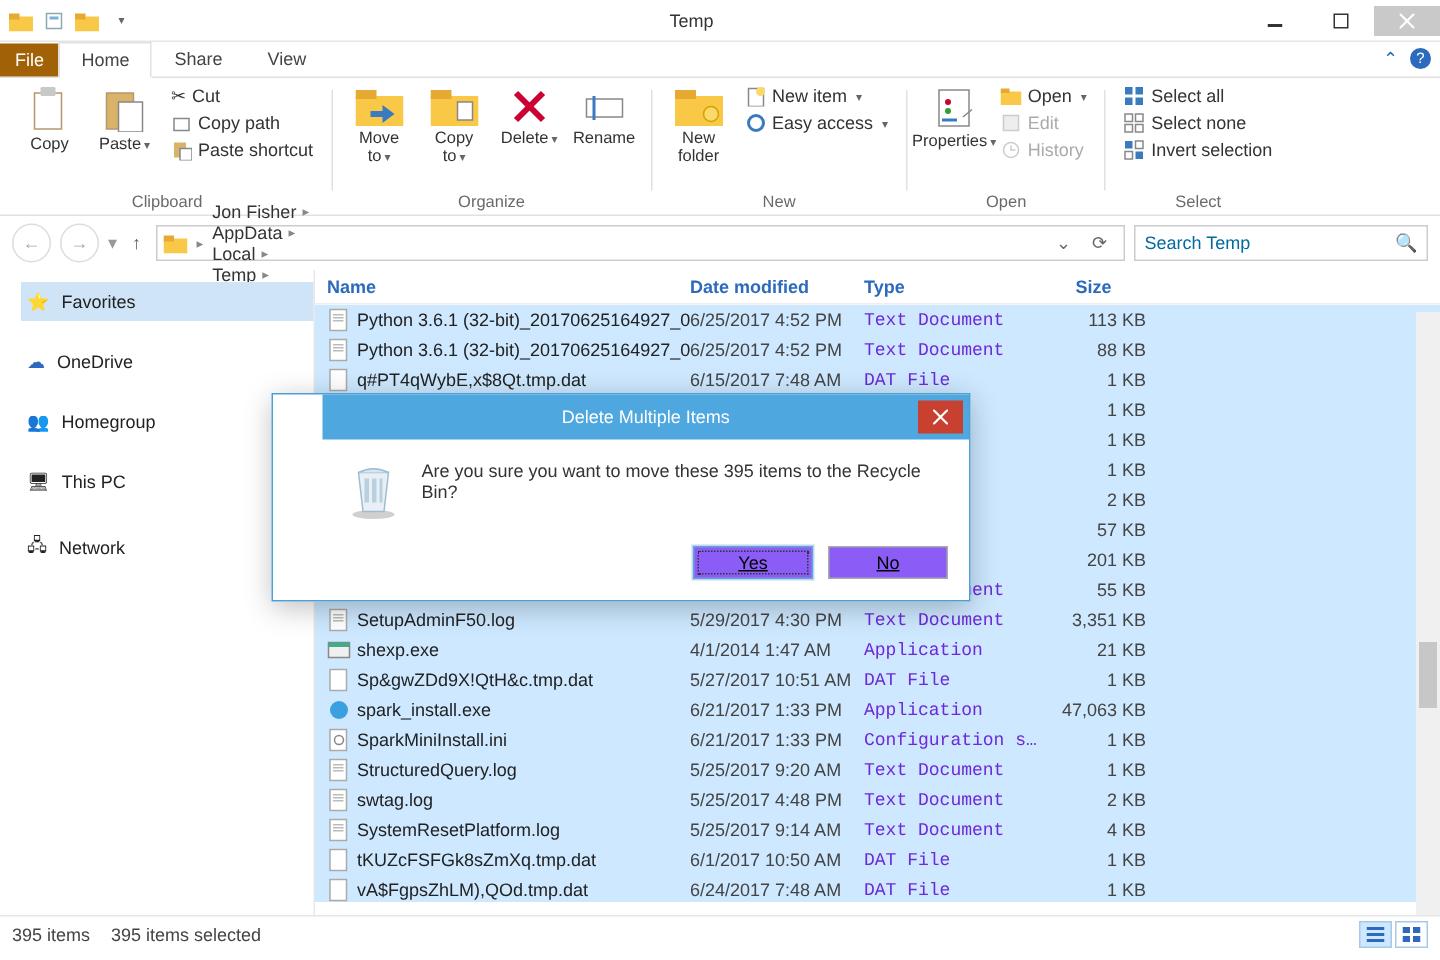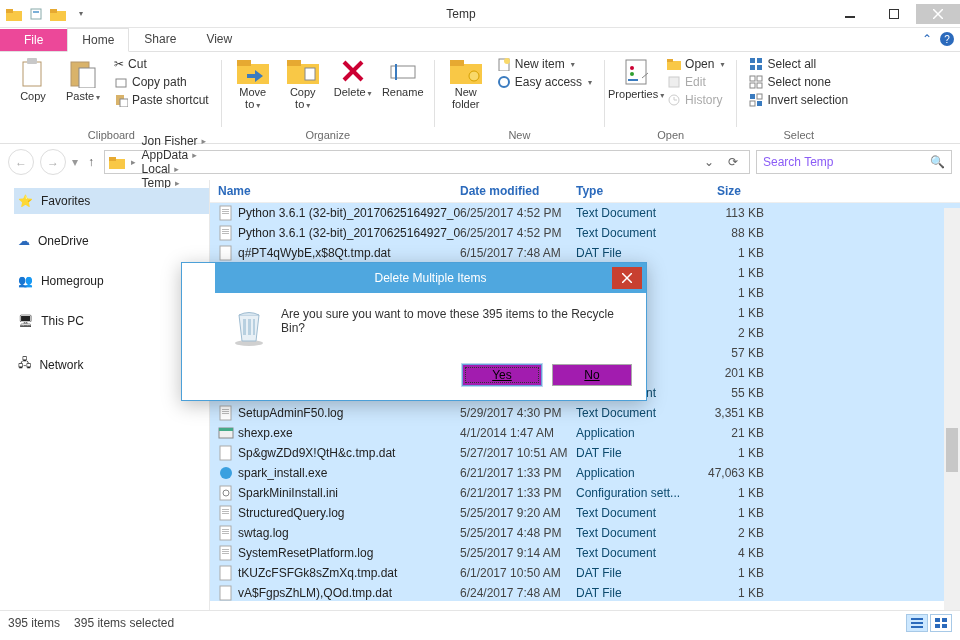--- a/index.html
+++ b/index.html
@@ -9,21 +9,21 @@
   .titlebar { height:28px; background:#fff; border-bottom:1px solid #e5e5e5; display:flex; align-items:center; }
   .titlebar .qat { display:flex; gap:2px; padding:0 4px; align-items:center; }
   .titlebar .qat .ic { width:20px; height:20px; display:flex; align-items:center; justify-content:center; }
   .titlebar .title { flex:1; text-align:center; font-size:12px; color:#333; }
   .titlebar .winbtns { display:flex; }
   .titlebar .winbtn { width:44px; height:20px; display:flex; align-items:center; justify-content:center; font-size:12px; }
   .titlebar .winbtn.close { background:#c9c9c9; color:#fff; }
 
   
   .ribbon-tabs { height:24px; display:flex; align-items:flex-end; padding-left:0; border-bottom:1px solid #e1e1e1; position:relative; }
-  .ribbon-tabs .menu-tab { background:#ec4899; color:#fff; padding:4px 24px; }
+  .ribbon-tabs .menu-tab { background:#a16207; color:#fff; padding:4px 10px; }
   .ribbon-tabs .tab { padding:4px 14px; color:#444; border:1px solid transparent; }
   .ribbon-tabs .tab.active { background:#fff; border:1px solid #e1e1e1; border-bottom-color:#fff; position:relative; top:1px; }
   .ribbon-tabs .rt-icons { position:absolute; right:6px; top:4px; display:flex; gap:8px; color:#2b6abc; align-items:center; }
 
   
   .ribbon { height:92px; background:#fff; border-bottom:1px solid #e1e1e1; display:flex; padding:4px 6px 0 6px; }
   .group { display:flex; flex-direction:column; align-items:center; padding:0 4px; }
   .group-row { display:flex; align-items:flex-start; gap:4px; flex:1; }
   .group-label { font-size:11px; color:#6a6a6a; padding:1px 0 2px 0; }
   .vsep { width:1px; background:#e1e1e1; margin:4px 4px 16px 4px; }
@@ -37,61 +37,61 @@
   .dd-arrow::after { content:"▾"; font-size:8px; margin-left:2px; color:#666; }
 
   
   .navbar { height:36px; display:flex; align-items:center; padding:4px 8px; gap:6px; }
   .navbtn { width:26px; height:26px; border:1px solid #ddd; border-radius:50%; display:flex; align-items:center; justify-content:center; color:#aaa; }
   .addr { flex:1; height:24px; border:1px solid #ccc; display:flex; align-items:center; padding:0 4px; gap:2px; }
   .crumb { display:flex; align-items:center; font-size:12px; color:#333; }
   .crumb .sep { color:#888; padding:0 4px; font-size:9px; }
   .addr-tail { display:flex; margin-left:auto; }
   .addr-btn { width:24px; height:22px; display:flex; align-items:center; justify-content:center; color:#666; }
-  .searchbox { width:196px; height:24px; border:1px solid #ccc; display:flex; align-items:center; padding:0 6px; color:#8b5cf6; justify-content:space-between; }
+  .searchbox { width:196px; height:24px; border:1px solid #ccc; display:flex; align-items:center; padding:0 6px; color:#0369a1; justify-content:space-between; }
 
   
   .main { display:flex; height:430px; }
   .navpane { width:210px; border-right:1px solid #e8e8e8; padding:8px 0 0 14px; }
   .nav-item { display:flex; align-items:center; gap:8px; padding:6px 4px; font-size:12px; color:#222; }
   .nav-item.sel { background:#cfe4f7; }
   .nav-group-gap { height:14px; }
 
   .filelist { flex:1; overflow:hidden; position:relative; }
   .cols { display:flex; padding:4px 0 4px 8px; border-bottom:1px solid #eee; color:#2b6abc; font-size:12px;font-weight:bold; }
   .col-name { width:242px; }
   .col-date { width:116px; }
   .col-type { width:118px; }
   .col-size { width:70px; text-align:center; }
   .rows { height:398px; overflow-y:auto; }
   .row { display:flex; align-items:center; padding:2px 0 2px 8px; font-size:12px; color:#222; }
   .row.sel { background:#cde8ff; }
   .row .c { white-space:nowrap; overflow:hidden; text-overflow:ellipsis; }
   .row .c.name { width:242px; display:flex; align-items:center; gap:4px; }
   .row .c.date { width:116px; color:#444; }
-  .row .c.type { width:118px; color:#0c4a6e; }
+  .row .c.type { width:118px; color:#6d28d9;font-family:Liberation Mono, monospace; }
   .row .c.size { width:70px; text-align:right; color:#444; }
   .file-ic { width:16px; height:16px; display:inline-flex; align-items:center; justify-content:center; }
   .scrolltrack { position:absolute; right:0; top:28px; bottom:0; width:16px; background:#f0f0f0; }
   .scrollthumb { position:absolute; right:2px; width:12px; background:#c7c7c7; }
 
   
   .statusbar { height:24px; border-top:1px solid #e5e5e5; display:flex; align-items:center; padding:0 8px; gap:14px; font-size:12px; color:#444;justify-content:flex-end; }
   .statusbar .right { margin-left:auto; display:flex; gap:2px; }
   .viewbtn { width:22px; height:18px; border:1px solid #a7c9e7; display:flex; align-items:center; justify-content:center; color:#2b6abc; }
   .viewbtn.active { background:#cde8ff; }
 
   
   .dialog { position:absolute; left:181px; top:262px; width:466px; background:#fff; border:1px solid #4ca0d8; box-shadow:0 4px 18px rgba(0,0,0,.25);padding-left:33px; }
   .dlg-title { height:30px; background:#4fa7df; color:#fff; display:flex; align-items:center; justify-content:center; position:relative; font-size:13px; }
   .dlg-close { position:absolute; right:4px; top:4px; width:30px; height:22px; background:#c84030; color:#fff; display:flex; align-items:center; justify-content:center; }
   .dlg-body { display:flex; padding:14px 16px 8px 16px; gap:14px; align-items:flex-start; }
   .dlg-msg { font-size:12px; color:#333; }
   .dlg-btns { display:flex; gap:10px; justify-content:flex-end; padding:6px 14px 14px 14px; }
-  .dlg-btn { width:80px; height:22px; border:1px solid #aaa; background:#a21caf; display:flex; align-items:center; justify-content:center; font-size:12px; }
+  .dlg-btn { width:80px; height:22px; border:1px solid #aaa; background:#8b5cf6; display:flex; align-items:center; justify-content:center; font-size:12px; }
   .dlg-btn.focus { outline:1px dotted #333; outline-offset:-4px; border:1px solid #6aa0d8; box-shadow:0 0 0 1px #bcd7ef; }
 
   
   .svg { display:block; }
 </style>
 </head>
 <body>
 
 <div class="titlebar">
   <div class="qat">

